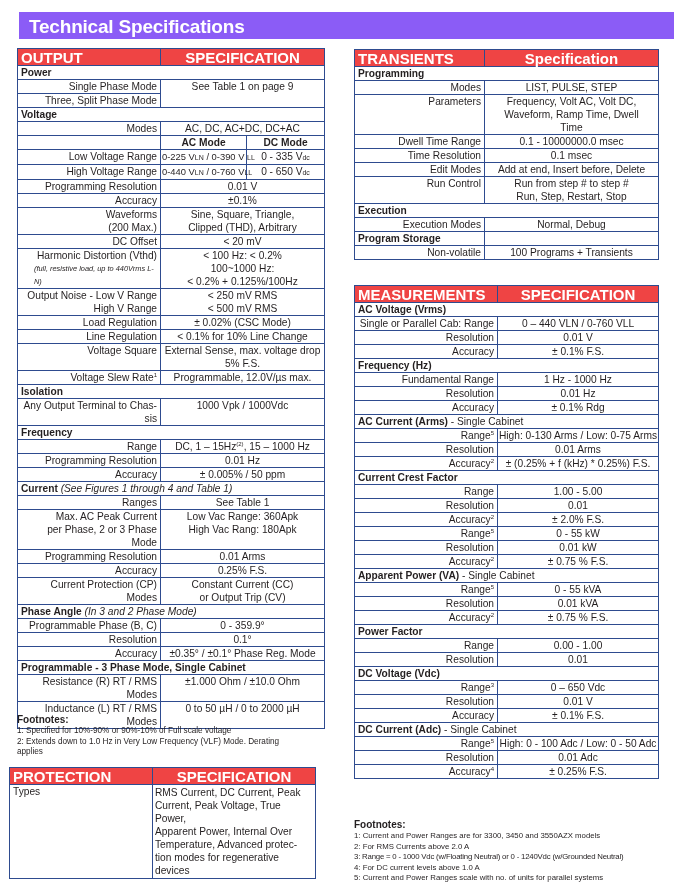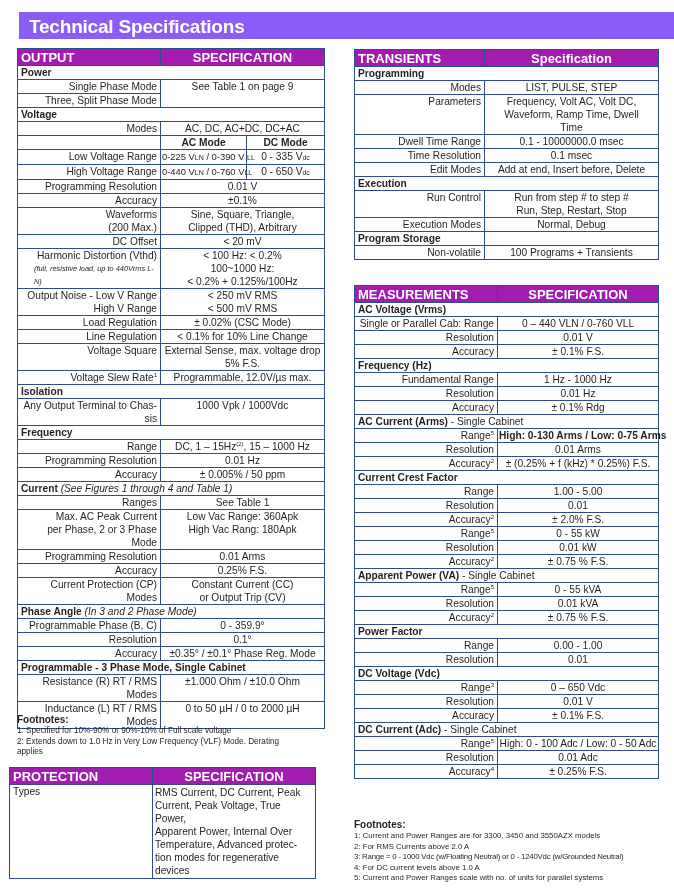--- a/index.html
+++ b/index.html
@@ -13,22 +13,22 @@
     padding: 4px 0 0 10px; letter-spacing: -0.2px;
   }
   table.spec {
     position: absolute; border-collapse: collapse; font-size: 10.2px;
     table-layout: fixed; line-height: 13px;
   }
   table.spec td, table.spec th {
     border: 1px solid #2e4b8f; padding: 0 3px; vertical-align: top;
   }
   table.spec th {
-    background: #a21caf; color: #fff; font-weight: bold; height: 17px;
-    font-size: 13px; vertical-align: middle;
+    background: #ef4444; color: #fff; font-weight: bold; height: 17px;
+    font-size: 15px; vertical-align: middle;
   }
   table.spec th.l { text-align: left; padding-left: 3px; }
   table.spec th.c { text-align: center; }
   td.lbl { text-align: right; }
   td.val { text-align: center; }
   td.sec { font-weight: bold; text-align: left; }
   td.sec .note { font-weight: normal; font-style: italic; }
   td.sec .plain { font-weight: normal; }
   .small-it { font-size: 7.4px; font-style: italic; }
   .sub { font-size: 7px; }
@@ -310,29 +310,29 @@
   </tr>
   <tr>
     <td class="lbl">Time Resolution</td>
     <td class="val">0.1 msec</td>
   </tr>
   <tr>
     <td class="lbl">Edit Modes</td>
     <td class="val" style="white-space:nowrap;">Add at end, Insert before, Delete</td>
   </tr>
   <tr>
-        <td class="sec" colspan="2">Execution</td>
-      </tr>
-  <tr>
     <td class="lbl">Run Control</td>
     <td class="val">
           <div>Run from step # to step #</div>
           <div>Run, Step, Restart, Stop</div>
         </td>
   </tr>
+  <tr>
+        <td class="sec" colspan="2">Execution</td>
+      </tr>
   <tr>
     <td class="lbl">Execution Modes</td>
     <td class="val">Normal, Debug</td>
   </tr>
   <tr>
     <td class="sec">Program Storage</td>
     <td></td>
   </tr>
   <tr>
     <td class="lbl">Non-volatile</td>
@@ -382,21 +382,21 @@
   <tr>
         <td class="lbl">Accuracy</td>
         <td class="val">± 0.1% Rdg</td>
       </tr>
 
   <tr>
         <td class="sec" colspan="2"><span>AC Current (Arms)</span><span class="plain"> - Single Cabinet</span></td>
       </tr>
   <tr>
         <td class="lbl"><span>Range</span><sup>5</sup></td>
-        <td class="val" style="white-space:nowrap; padding:0 1px;font-weight:bold;">High: 0-130 Arms / Low: 0-75 Arms</td>
+        <td class="val" style="white-space:nowrap; padding:0 1px;">High: 0-130 Arms / Low: 0-75 Arms</td>
       </tr>
   <tr>
         <td class="lbl">Resolution</td>
         <td class="val">0.01 Arms</td>
       </tr>
   <tr>
         <td class="lbl"><span>Accuracy</span><sup>2</sup></td>
         <td class="val" style="white-space:nowrap; padding:0 1px;">± (0.25% + f (kHz) * 0.25%) F.S.</td>
       </tr>
 

